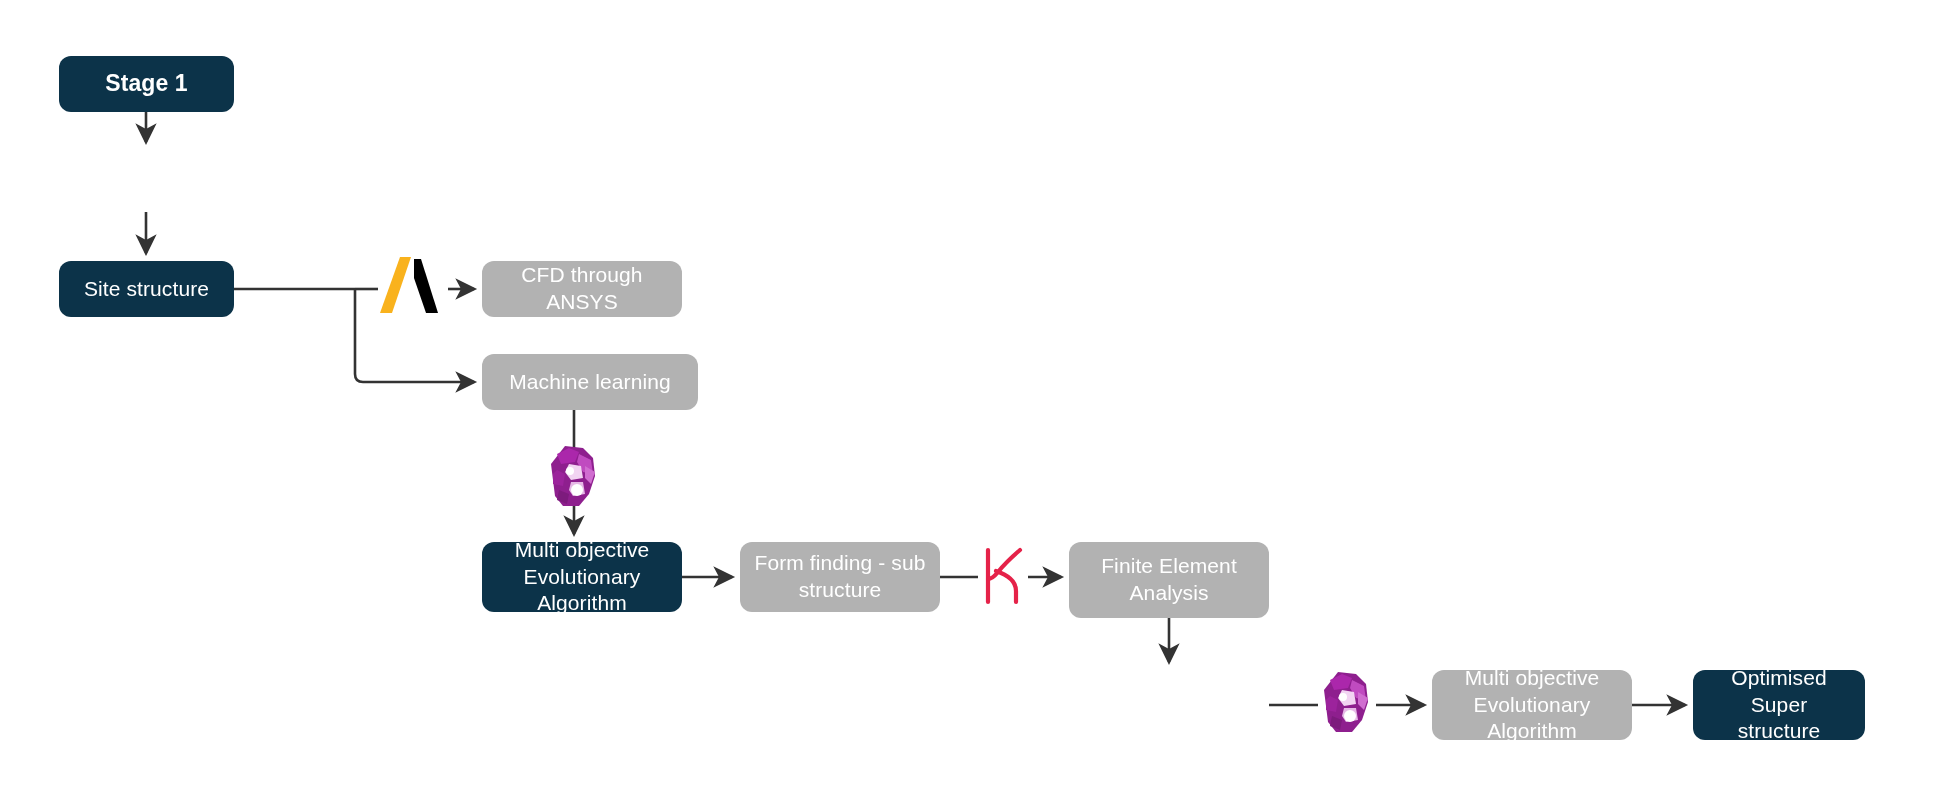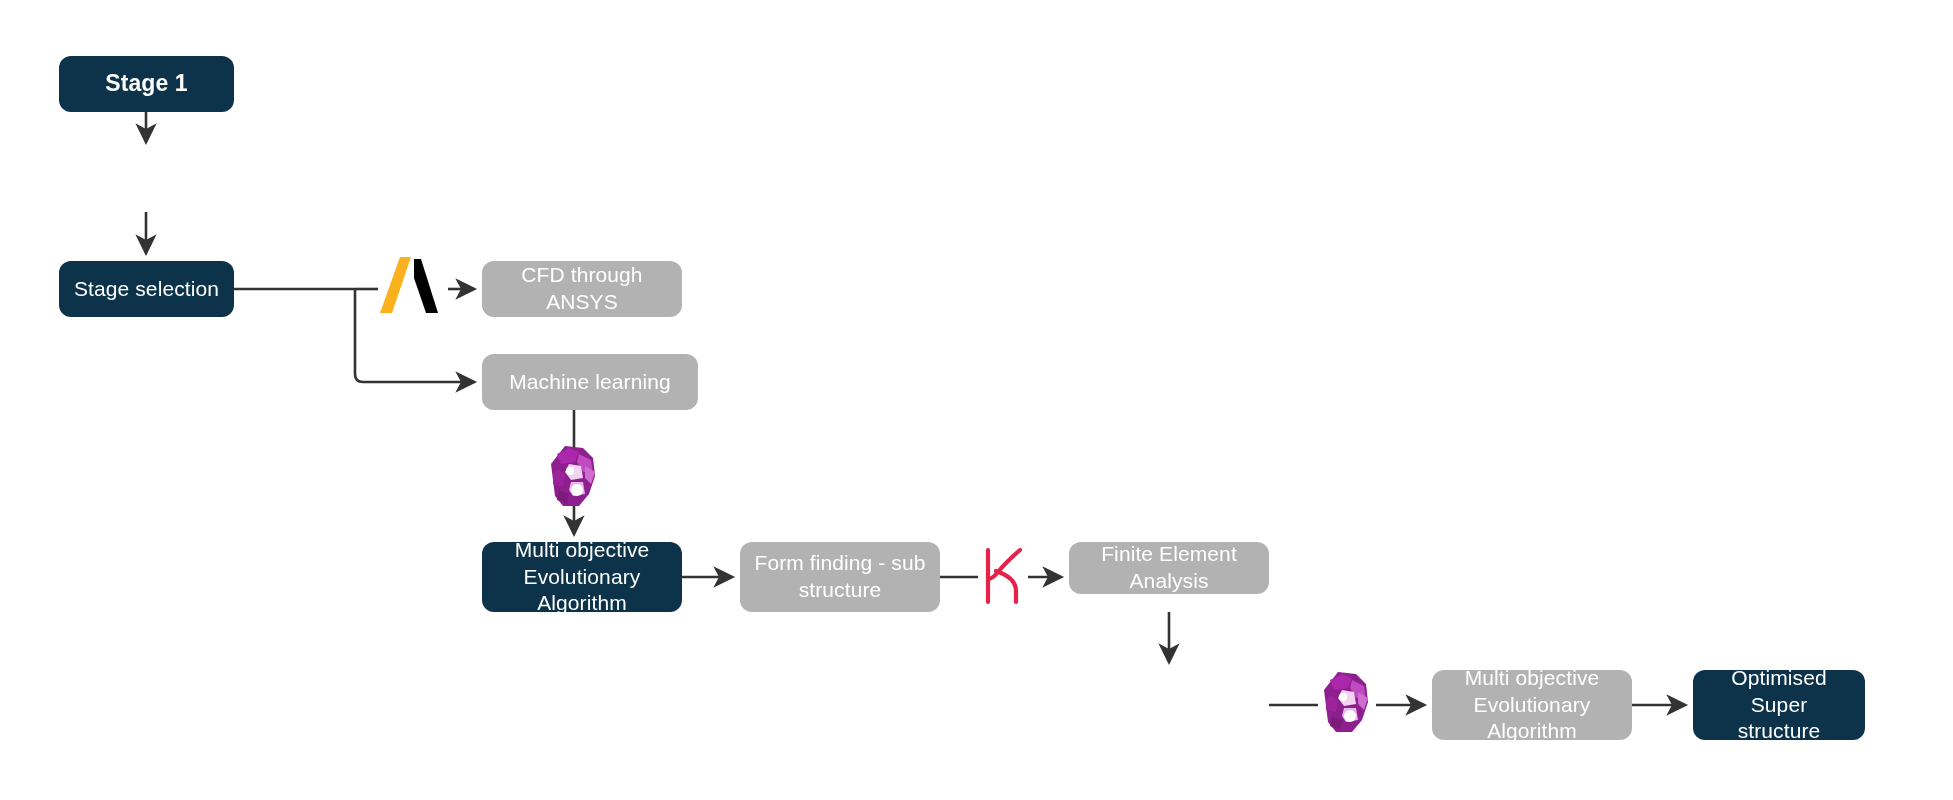--- a/index.html
+++ b/index.html
@@ -126,42 +126,42 @@
       <path d="M1632,705 L1685,705" stroke="#333333" stroke-width="2.6" fill="none" marker-end="url(#ah)"></path>
     </g>
   </svg>
 
   <div class="node dark bold" style="left:59px;top:56px;width:175px;height:56px;">
     <span class="lbl">Stage 1</span>
   </div>
 
 
   <div class="node dark" style="left:59px;top:261px;width:175px;height:56px;">
-    <span class="lbl">Stage selection</span>
+    <span class="lbl">Site structure</span>
   </div>
 
   <div class="node gray" style="left:482px;top:261px;width:200px;height:56px;">
     <span class="lbl">CFD through ANSYS</span>
   </div>
 
   <div class="node gray" style="left:482px;top:354px;width:216px;height:56px;">
     <span class="lbl">Machine learning</span>
   </div>
 
   <div class="node dark" style="left:482px;top:542px;width:200px;height:70px;">
     <span class="lbl">Multi objective
 Evolutionary Algorithm</span>
   </div>
 
   <div class="node gray" style="left:740px;top:542px;width:200px;height:70px;">
     <span class="lbl">Form finding - sub
 structure</span>
   </div>
 
-  <div class="node gray" style="left:1069px;top:542px;width:200px;height:52px;">
+  <div class="node gray" style="left:1069px;top:542px;width:200px;height:76px;">
     <span class="lbl">Finite Element Analysis</span>
   </div>
 
 
   <div class="node gray" style="left:1432px;top:670px;width:200px;height:70px;">
     <span class="lbl">Multi objective
 Evolutionary Algorithm</span>
   </div>
 
   <div class="node dark" style="left:1693px;top:670px;width:172px;height:70px;">

